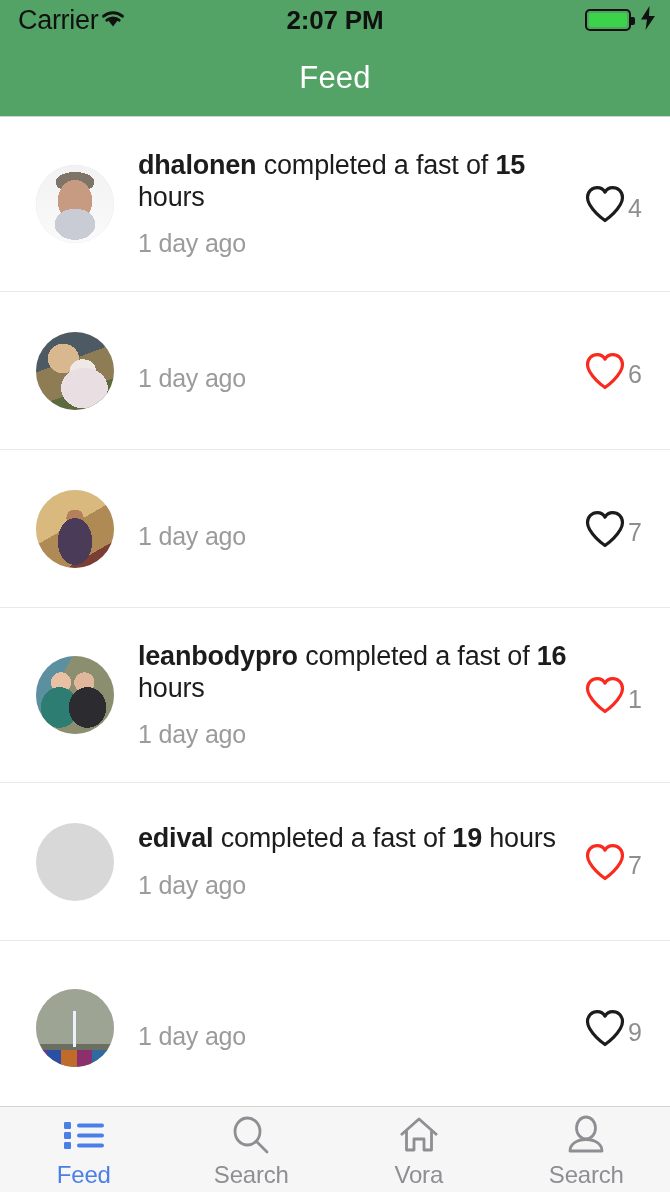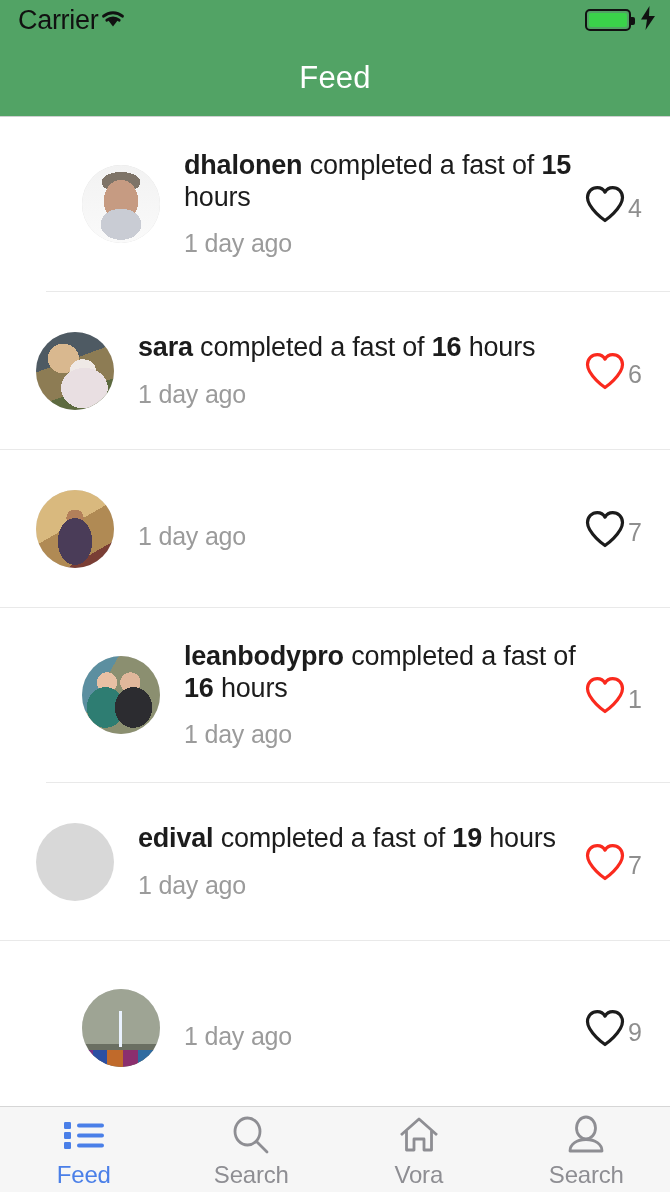--- a/index.html
+++ b/index.html
@@ -105,21 +105,21 @@
     overflow: hidden;
   }
   .feed-row {
     display: flex;
     align-items: center;
     padding: 0 22px 0 36px;
     border-bottom: 1px solid #e9e9e9;
     background: #ffffff;
     position: relative;
   }
-  .feed-row.tall  { height: 175px; margin-left: 46px; }
+  .feed-row.tall  { height: 175px; }
   .feed-row.short { height: 158px; }
 
   .avatar {
     flex: 0 0 78px;
     width: 78px;
     height: 78px;
     border-radius: 50%;
     overflow: hidden;
     position: relative;
     background: #d8d8d8;
@@ -246,20 +246,21 @@
     <div class="status-left">
       <span class="status-carrier">Carrier</span>
       <span class="wifi-icon">
         <svg width="30" height="22" viewBox="0 0 30 22">
           <path d="M15 19.5 L10.4 13.6 a7.6 7.6 0 0 1 9.2 0 Z" fill="#111"></path>
           <path d="M5.6 9.2 a14.5 14.5 0 0 1 18.8 0" stroke="#111" stroke-width="3" fill="none" stroke-linecap="round"></path>
           <path d="M8.9 13.2 a9.6 9.6 0 0 1 12.2 0" stroke="#111" stroke-width="3" fill="none" stroke-linecap="round"></path>
         </svg>
       </span>
     </div>
+    <div class="status-time">2:07 PM</div>
     <div class="status-right">
       <span class="battery">
         <span class="battery-fill"></span>
       </span>
       <span class="bolt-icon">
         <svg width="16" height="24" viewBox="0 0 16 24">
           <path d="M9.5 0 L1 13.5 H7 L5.5 24 L15 10 H9 Z" fill="#111"></path>
         </svg>
       </span>
     </div>
@@ -283,21 +284,20 @@
             <path d="M21 36.5 C21 36.5 3.5 24.2 3.5 13.6 C3.5 7.9 7.9 3.6 13.3 3.6 C16.9 3.6 19.6 5.6 21 8.1 C22.4 5.6 25.1 3.6 28.7 3.6 C34.1 3.6 38.5 7.9 38.5 13.6 C38.5 24.2 21 36.5 21 36.5 Z" fill="none" stroke="#1c1c1c" stroke-width="3.2" stroke-linejoin="round"></path>
           </svg>
           <span class="like-count">4</span>
         </div>
       </div>
       <div class="feed-row short">
         <div class="avatar">
           <div class="ph ph-sara"></div>
         </div>
         <div class="row-body">
-          <div class="row-text"><b>sara</b> <span>completed a fast of</span> <b>16</b> <span>hours</span></div>
           <div class="row-time">1 day ago</div>
         </div>
         <div class="like-group">
           <svg class="heart-icon" width="42" height="40" viewBox="0 0 42 40">
             <path d="M21 36.5 C21 36.5 3.5 24.2 3.5 13.6 C3.5 7.9 7.9 3.6 13.3 3.6 C16.9 3.6 19.6 5.6 21 8.1 C22.4 5.6 25.1 3.6 28.7 3.6 C34.1 3.6 38.5 7.9 38.5 13.6 C38.5 24.2 21 36.5 21 36.5 Z" fill="none" stroke="#fa2a1e" stroke-width="3.2" stroke-linejoin="round"></path>
           </svg>
           <span class="like-count">6</span>
         </div>
       </div>
       <div class="feed-row short">

